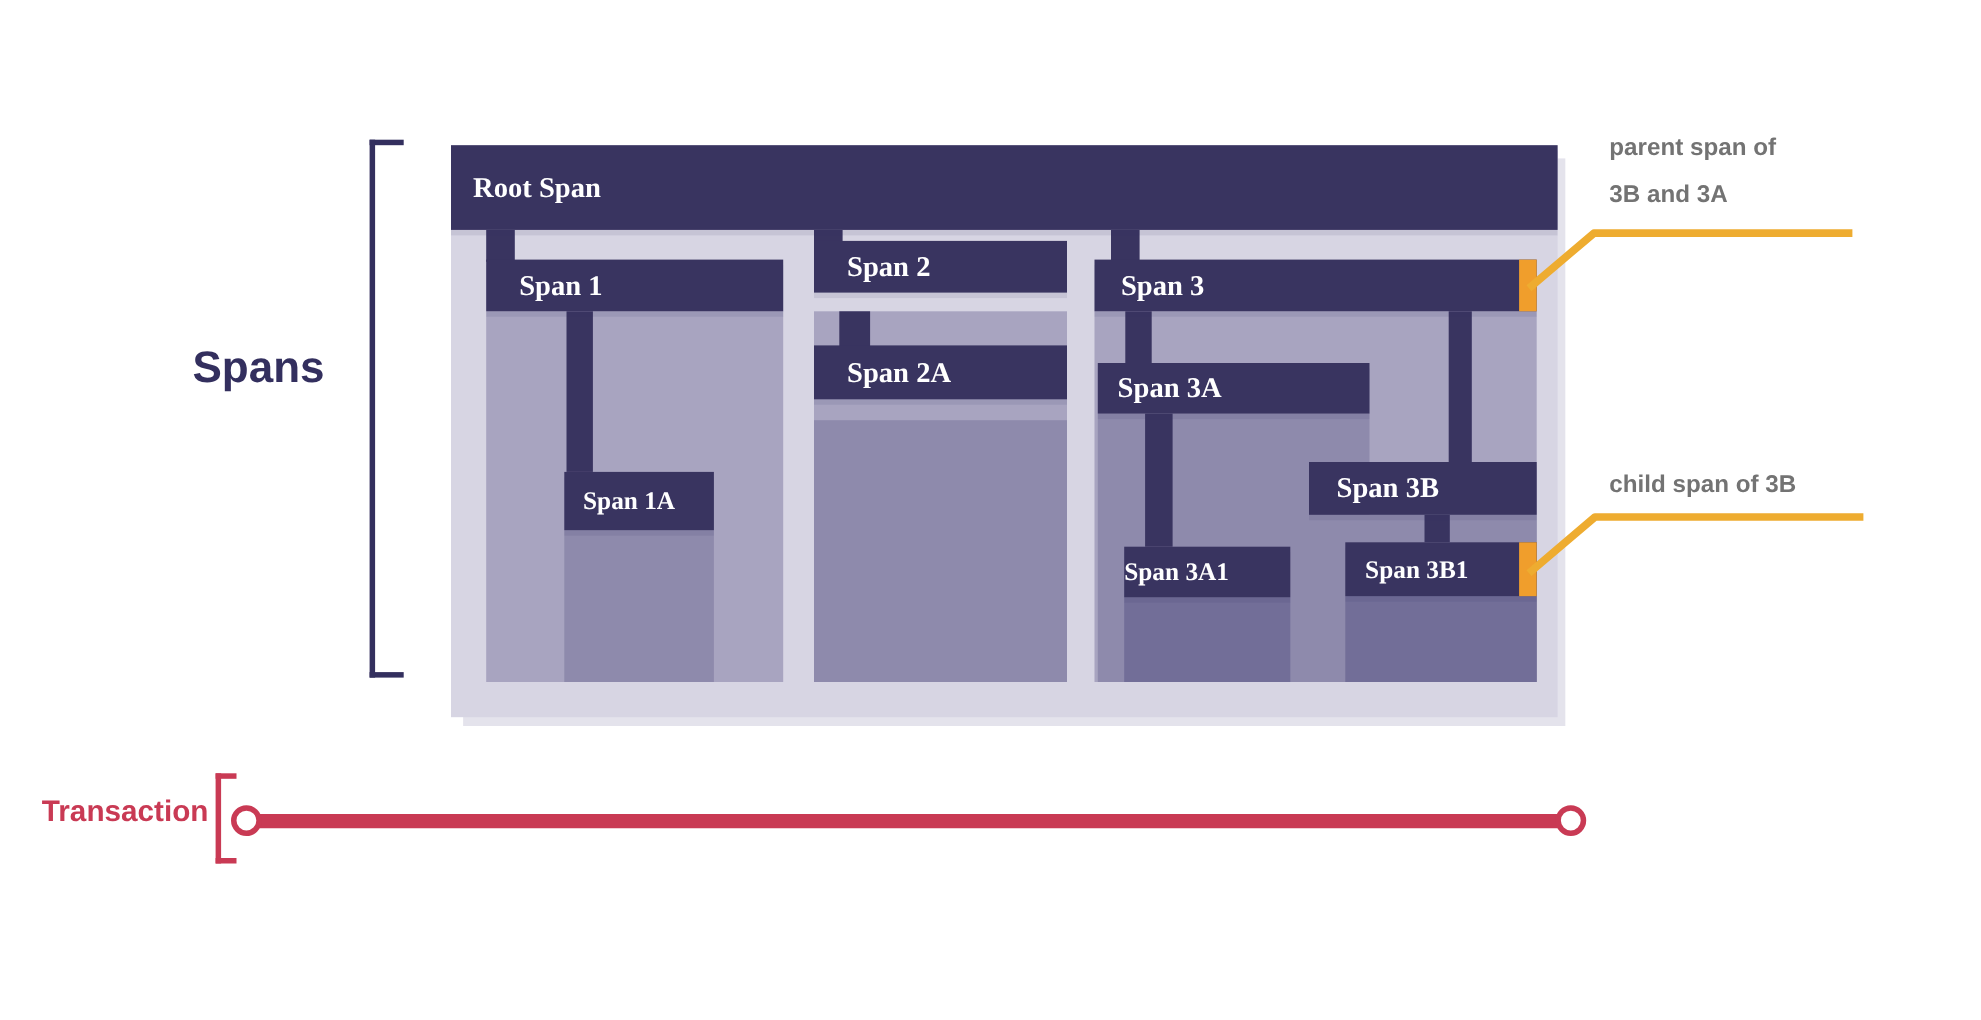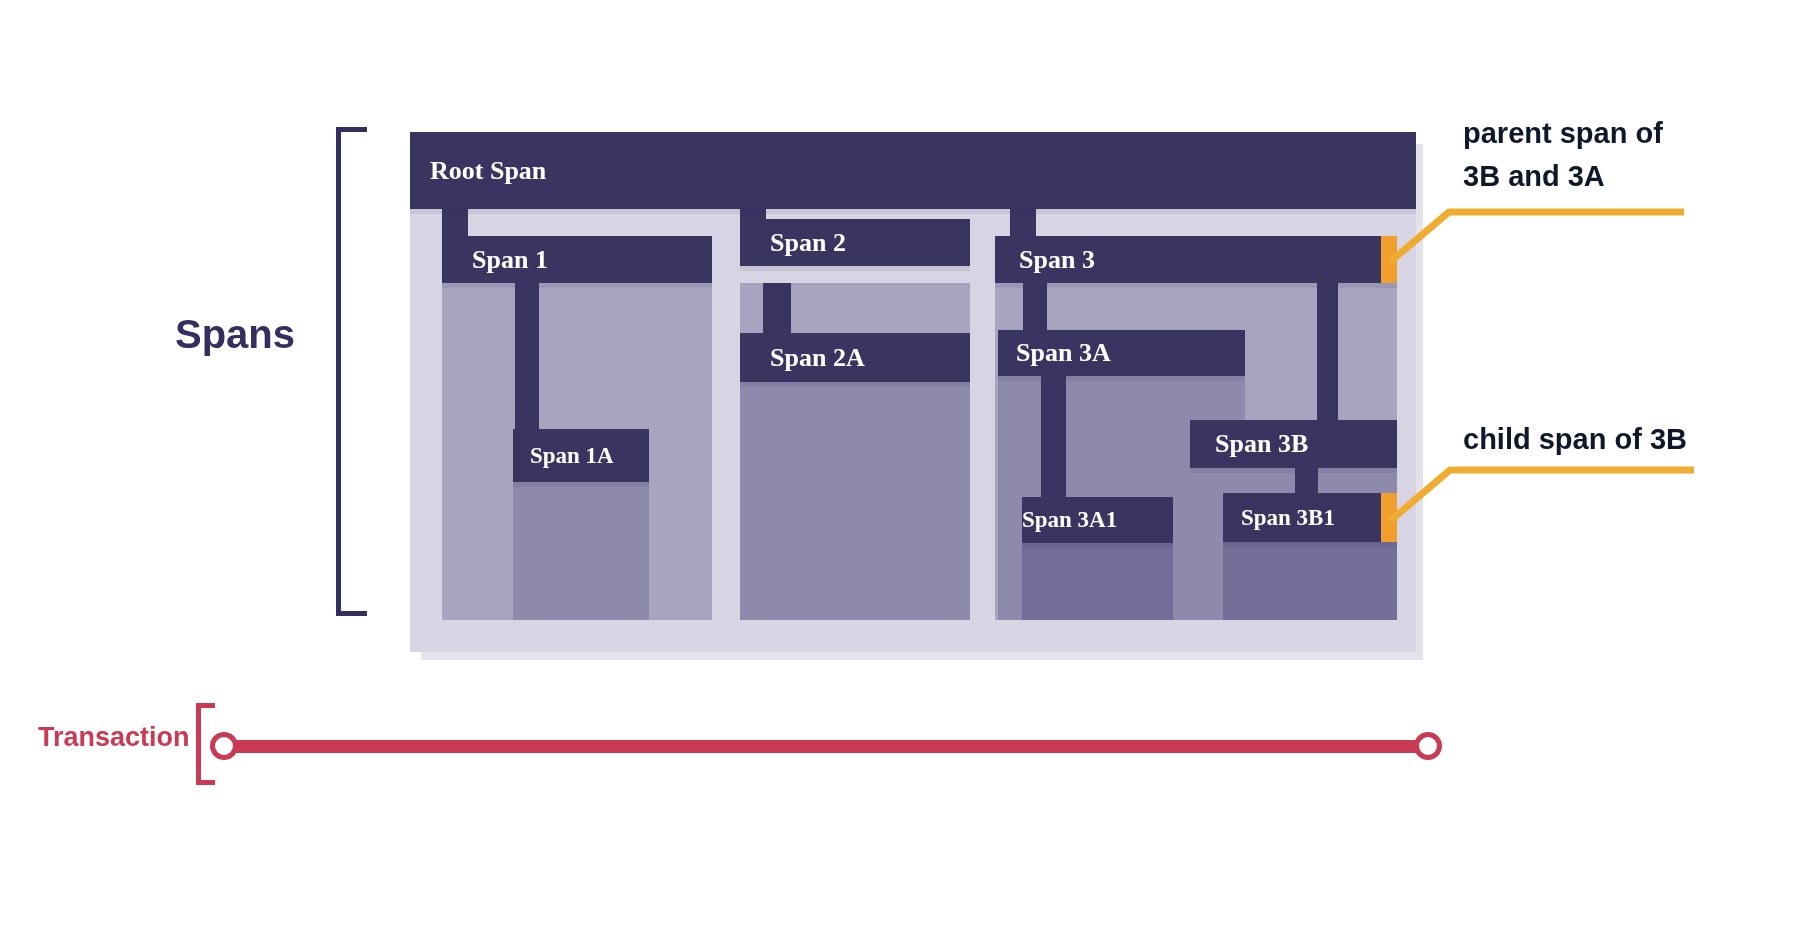--- a/index.html
+++ b/index.html
@@ -58,21 +58,21 @@
   .bar-1      { left:442px; top:236px; width:270px; height:47px; padding-left:30px; box-sizing:border-box; }
   .conn-11a   { left:515px; top:283px; width:24px;  height:146px; }
   .bar-1a     { left:513px; top:429px; width:136px; height:53px; padding-left:17px; box-sizing:border-box; }
   .body-1a    { left:513px; top:482px; width:136px; height:138px; }
 
   
   .body-2     { left:740px; top:283px; width:230px; height:337px; }
   .conn-r2    { left:740px; top:209px; width:26px;  height:29px; }
   .bar-2      { left:740px; top:219px; width:230px; height:47px; padding-left:30px; box-sizing:border-box; }
   .conn-22a   { left:763px; top:283px; width:28px;  height:50px; }
-  .bar-2a     { left:740px; top:333px; width:230px; height:49px; padding-left:30px; box-sizing:border-box; }
+  .bar-2a     { left:740px; top:314px; width:230px; height:49px; padding-left:30px; box-sizing:border-box; }
   .body-2a    { left:740px; top:382px; width:230px; height:238px; }
 
   
   .body-3     { left:995px;  top:283px; width:402px; height:337px; }
   .conn-r3    { left:1010px; top:209px; width:26px;  height:29px; }
   .bar-3      { left:995px;  top:236px; width:402px; height:47px; padding-left:24px; box-sizing:border-box; }
   .marker-3   { left:1381px; top:236px; width:16px;  height:47px; }
   .conn-33a   { left:1023px; top:283px; width:24px;  height:47px; }
   .bar-3a     { left:998px;  top:330px; width:247px; height:46px; padding-left:18px; box-sizing:border-box; }
   .body-3a    { left:998px;  top:376px; width:247px; height:244px; }
@@ -83,21 +83,21 @@
   .bar-3b     { left:1190px; top:420px; width:207px; height:48px; padding-left:25px; box-sizing:border-box; }
   .body-3b    { left:1190px; top:468px; width:207px; height:152px; }
   .conn-3b1   { left:1295px; top:468px; width:23px;  height:25px; }
   .bar-3b1    { left:1223px; top:493px; width:174px; height:49px; padding-left:18px; box-sizing:border-box; }
   .marker-3b1 { left:1381px; top:493px; width:16px;  height:49px; }
   .body-3b1   { left:1223px; top:542px; width:174px; height:78px; }
 
   
   .callout-svg { left:0; top:0; width:1801px; height:927px; pointer-events:none; }
   .annotation {
-    color:#0f172a; font-size:29px; font-weight:700; line-height:43px;
+    color:#737373; font-size:22px; font-weight:700; line-height:43px;
   }
   .annotation-parent { left:1463px; top:112px; width:320px; }
   .annotation-child  { left:1463px; top:418px; width:330px; }
 
   
   .transaction-line { left:228px; top:740px; width:1190px; height:13px; background:#c93a54; border-radius:2px; }
   .transaction-dot {
     width:28px; height:28px; box-sizing:border-box; border:5px solid #c93a54;
     background:#ffffff; border-radius:50%; top:732px;
   }

